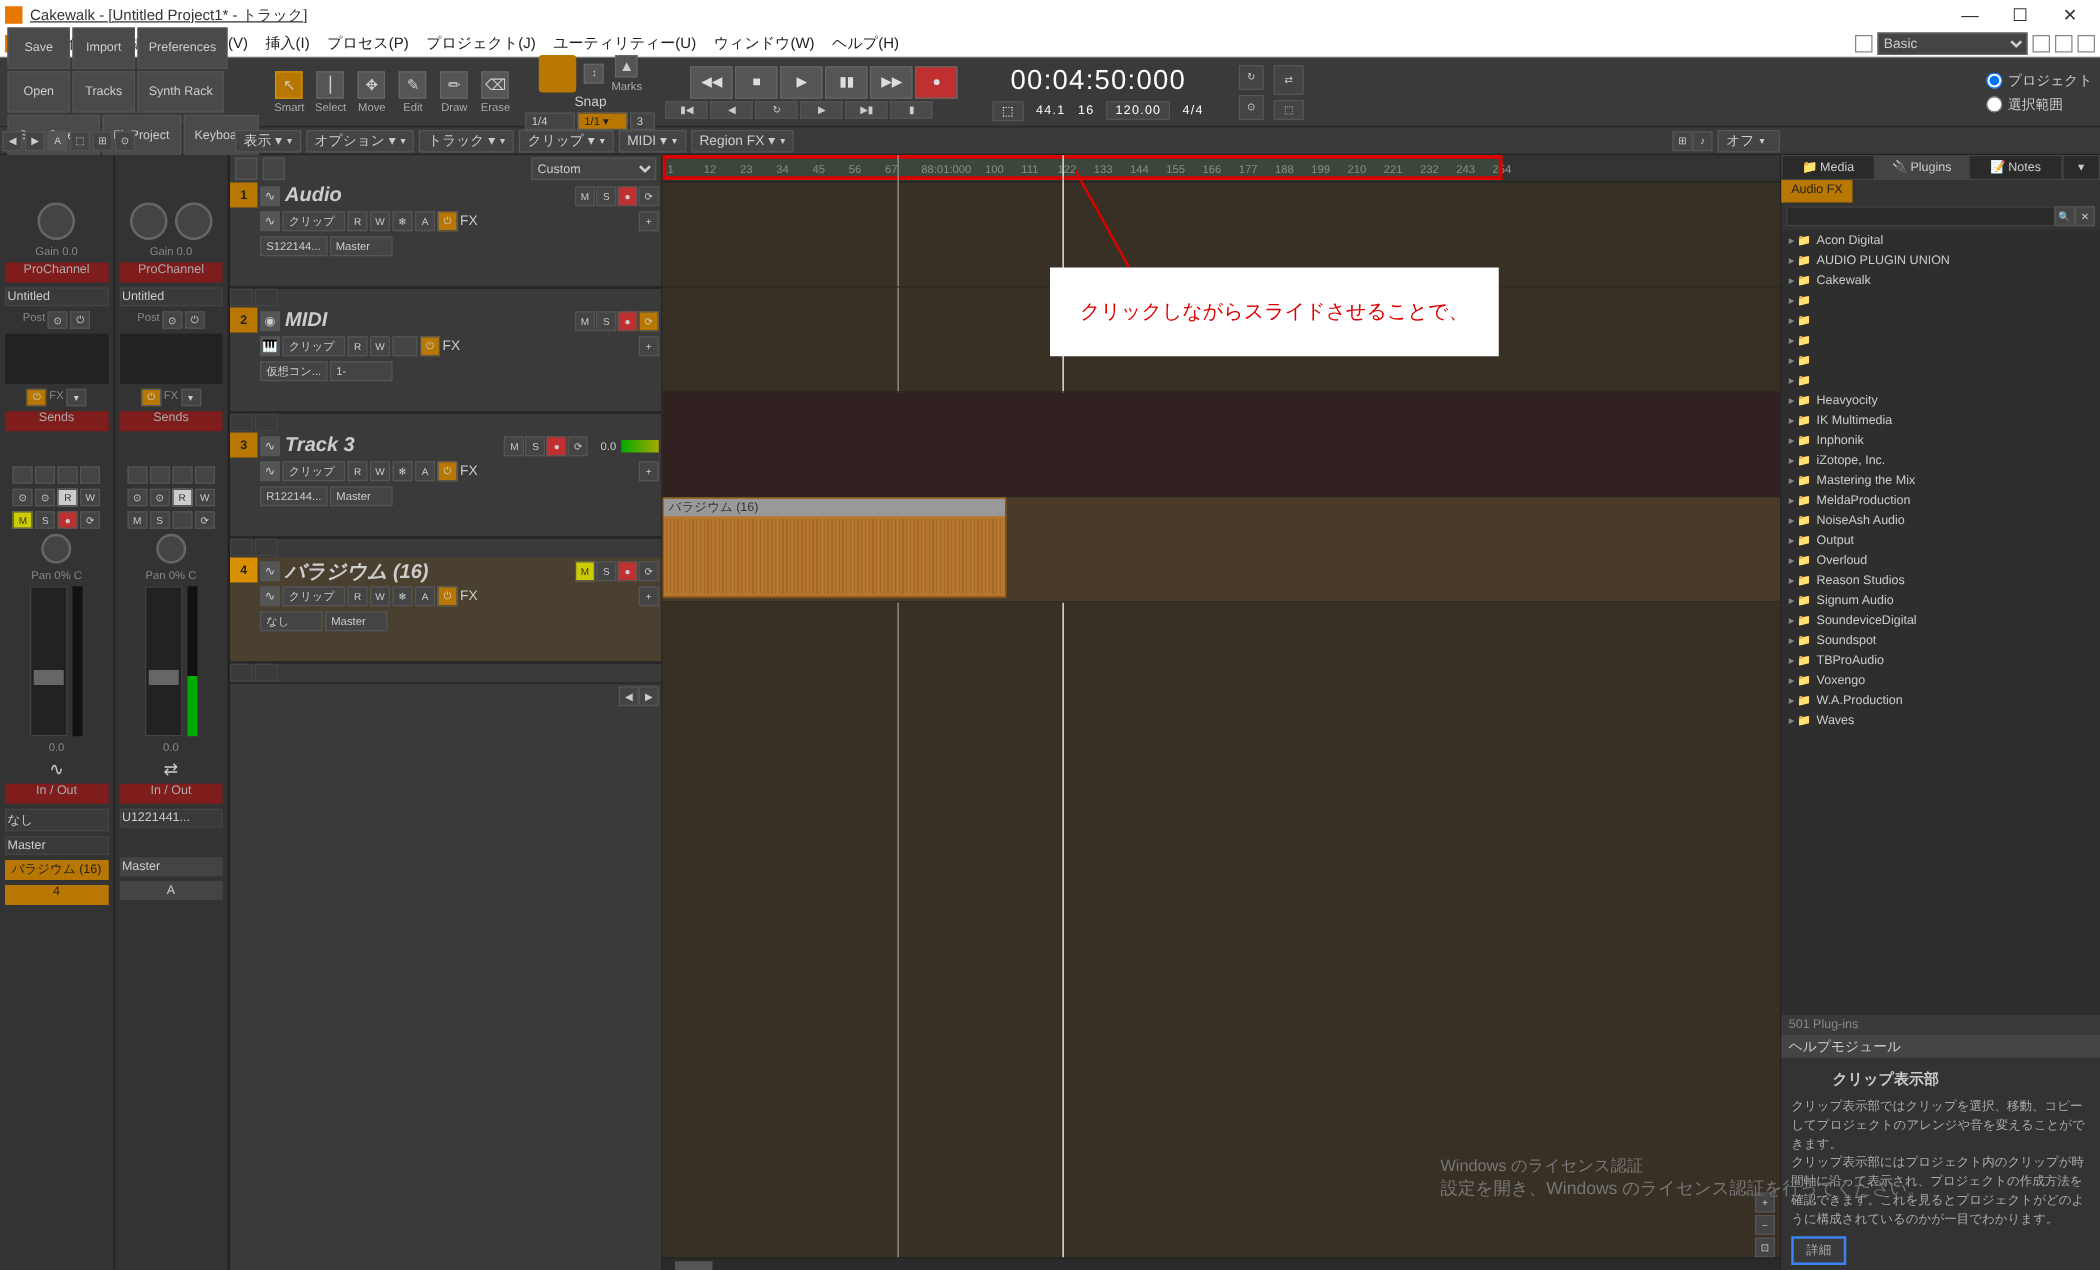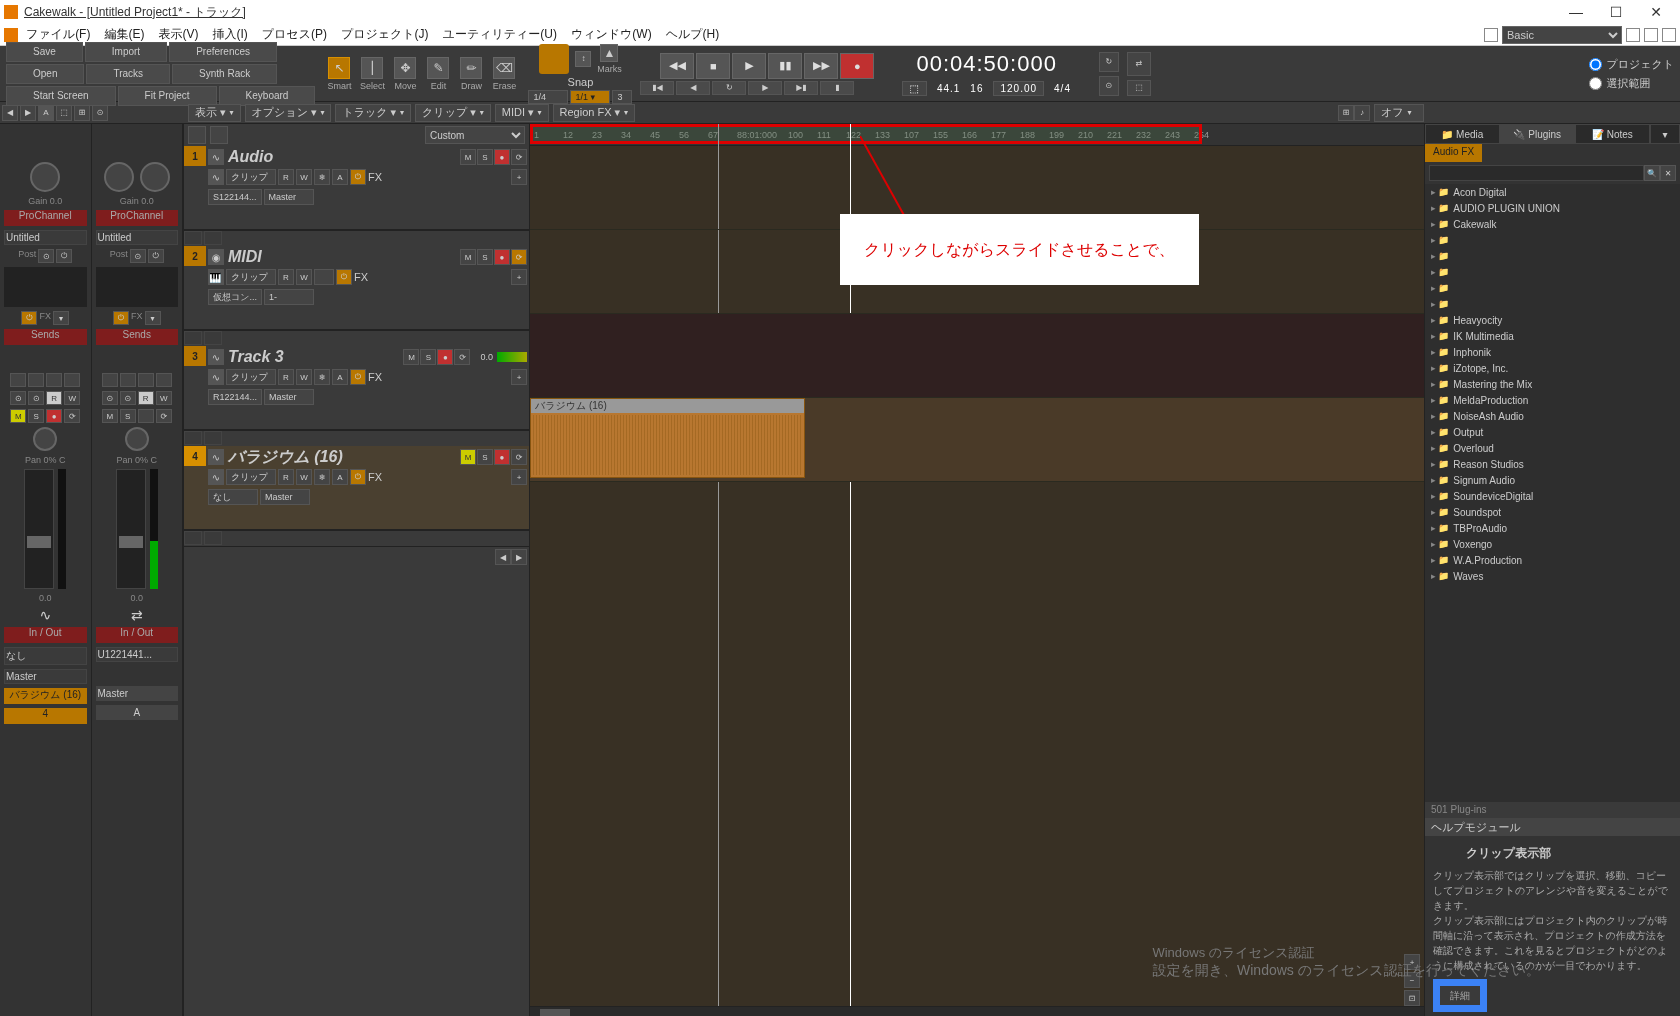--- a/index.html
+++ b/index.html
@@ -12,21 +12,21 @@
 .menubar { height: 22px; background: #fff; color: #222; display: flex; align-items: center; padding: 0 4px; font-size: 12px; border-bottom: 1px solid #ccc;}
 .menubar .app-icon2 { width: 14px; height: 14px; background: #e67700; margin-right: 8px; }
 .menubar span { margin-right: 14px; cursor: pointer; }
 .menubar .ws-sel { margin-left: auto; display:flex; align-items:center; gap:4px;}
 .menubar .ws-sel select { background:#444; color:#ccc; border:1px solid #666; font-size:11px; height:18px; width:120px;}
 .menubar .ws-sel .sq { width:14px;height:14px;border:1px solid #888;}
 
 .toolbar { height: 56px; background: #3a3a3a; display: flex; align-items: center; padding: 0 6px; gap: 8px; border-bottom:1px solid #222;}
 .btn-col { display: flex; flex-direction: column; gap: 2px; }
 .btn-row { display: flex; gap: 2px; }
-.tb-btn { background: #4a4a4a; color: #ccc; border: 1px solid #555; height: 20px; padding: 0 26px; font-size: 10px; display: flex; align-items: center; cursor: pointer; min-width:50px; justify-content:center;}
+.tb-btn { background: #4a4a4a; color: #ccc; border: 1px solid #555; height: 33px; padding: 0 8px; font-size: 10px; display: flex; align-items: center; cursor: pointer; min-width:50px; justify-content:center;}
 .tool-group { display: flex; gap: 1px; }
 .tool-item { display: flex; flex-direction: column; align-items: center; gap: 2px; cursor: pointer; width:32px;}
 .tool-item .ico { width: 22px; height: 22px; background: #555; border: 1px solid #666; display:flex;align-items:center;justify-content:center;font-size:12px;}
 .tool-item.active .ico { background: #b87700; border-color: #d89000; }
 .tool-item .lbl { font-size: 9px; color: #aaa; }
 .snap-group { display:flex; flex-direction:column; gap:2px; align-items:center;}
 .snap-ico { width:30px;height:30px;background:#b87700;border-radius:3px;}
 .snap-row { display:flex; gap:2px;}
 .snap-sel { background:#444;color:#ccc;border:1px solid #555;height:14px;font-size:9px;padding:0 4px;min-width:40px;display:flex;align-items:center;}
 
@@ -110,23 +110,23 @@
 .rp-search { height:22px;display:flex;align-items:center;padding:0 4px;}
 .rp-search input { flex:1;background:#2a2a2a;border:1px solid #444;color:#ccc;height:16px;font-size:10px;}
 .plugin-list { flex:1; overflow-y:auto; background:#2e2e2e;}
 .plugin-item { height:16px;display:flex;align-items:center;padding:0 6px;font-size:10px;gap:4px;cursor:pointer;}
 .plugin-item::before { content:"▸ 📁"; font-size:9px; color:#888;}
 .plugin-count { height:16px;padding:2px 6px;font-size:10px;color:#888;background:#3a3a3a;}
 .help-module { background:#333;}
 .help-title { height:18px;background:#444;padding:2px 6px;font-size:11px;}
 .help-body { padding:8px;font-size:10px;color:#aaa;line-height:1.5;}
 .help-body h4 { font-size:12px;color:#ccc;margin-bottom:6px;margin-left:33px;}
-.help-btn { border:7px solid #3b82f6;padding:2px 10px;font-size:10px;background:#3a3a3a;margin-top:6px;display:inline-block;}
-
-.win-activate { position:absolute; right:140px; bottom:36px; color:#777; font-size:13px; text-align:left;}
+.help-btn { border:2px solid #3b82f6;padding:2px 10px;font-size:10px;background:#3a3a3a;margin-top:6px;display:inline-block;}
+
+.win-activate { position:absolute; right:140px; bottom:56px; color:#777; font-size:13px; text-align:left;}
 .win-activate .sub { font-size:14px;}
 
 .scrollbar-h { height:14px;background:#2a2a2a;border-top:1px solid #222;position:relative;}
 .scrollbar-h .thumb { position:absolute;left:10px;width:30px;top:2px;bottom:2px;background:#555;}
 
 select { background:#444;color:#ccc;border:1px solid #555;}
 </style>
 </head>
 <body>
 
@@ -590,21 +590,21 @@
           <span>23</span>
         <span>34</span>
           <span>45</span>
           <span>56</span>
         <span>67</span>
           <span style="min-width:40px">88:01:000</span>
           <span>100</span>
         <span>111</span>
           <span>122</span>
           <span>133</span>
-        <span>107</span>
+        <span>144</span>
           <span>155</span>
           <span>166</span>
         <span>177</span>
           <span>188</span>
           <span>199</span>
         <span>210</span>
           <span>221</span>
           <span>232</span>
         <span>243</span>
           <span>254</span>

